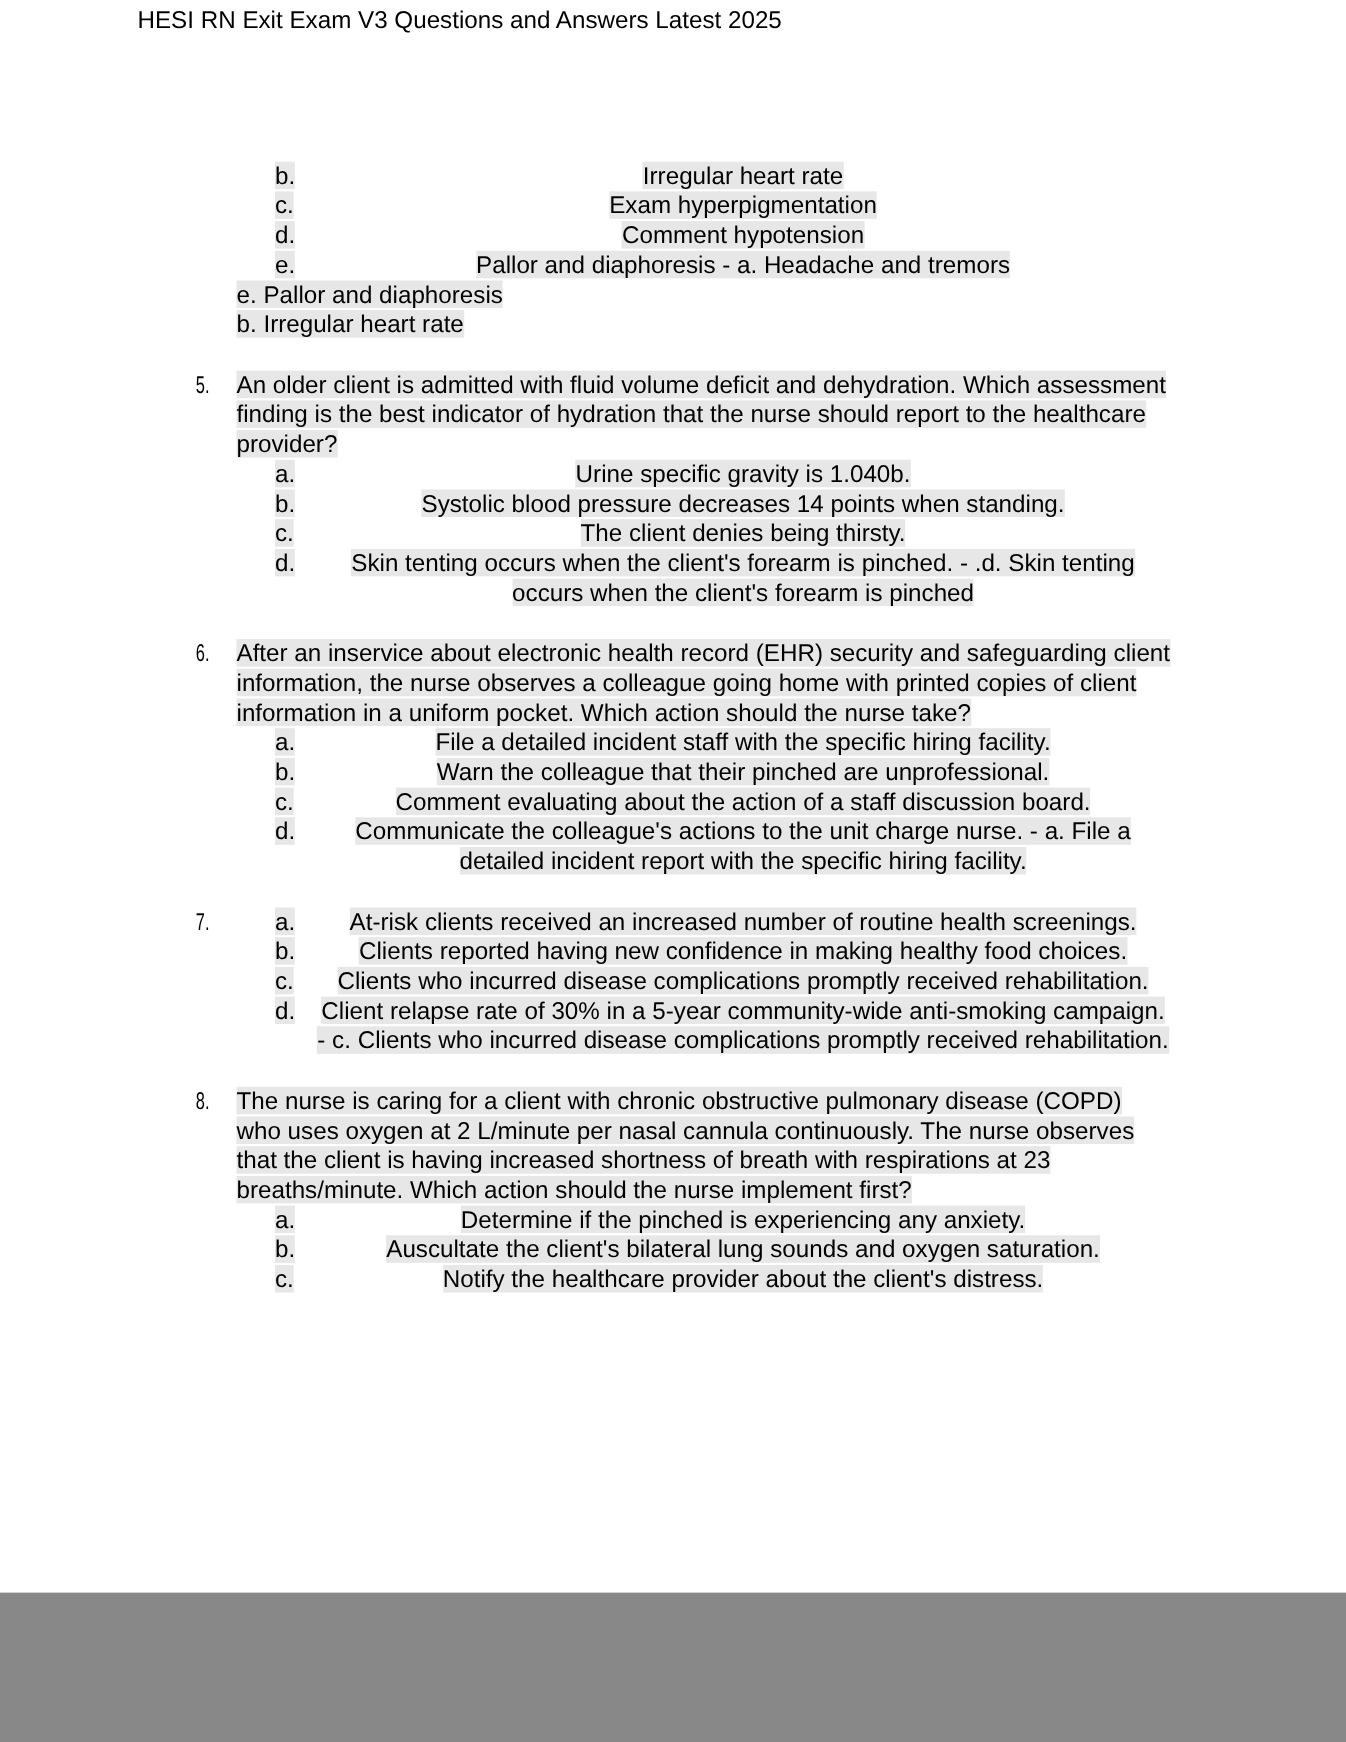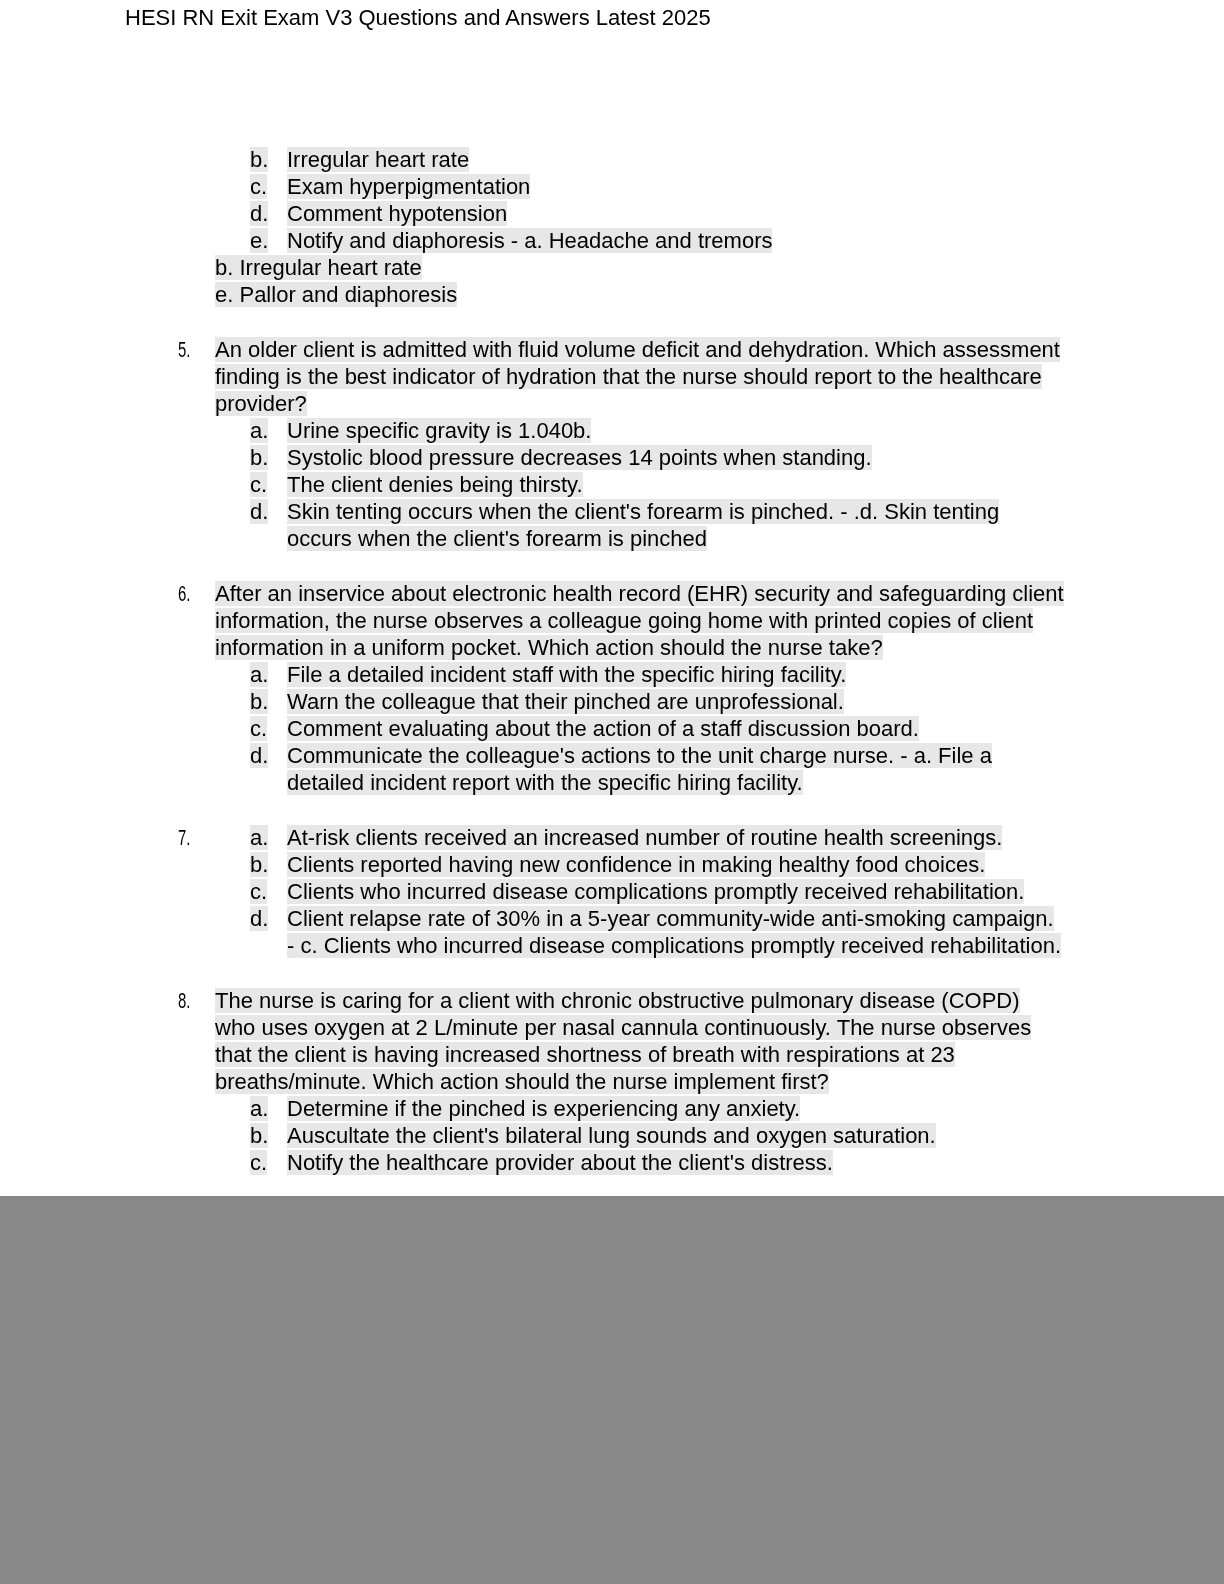--- a/index.html
+++ b/index.html
@@ -1,20 +1,20 @@
 <!DOCTYPE html>
 <html><head>
 <meta charset="utf-8">
 <style>
   * { margin: 0; padding: 0; box-sizing: border-box; }
   html, body { background: #888; }
   .page {
     position: relative;
     width: 1224px;
-    height: 1196px;
+    height: 1448px;
     margin: 0 auto;
     background: #ffffff;
     font-family: "Liberation Sans", sans-serif;
     font-size: 22px;
     line-height: 27px;
     color: #000000;
     overflow: hidden;
   }
   .doc-header {
     position: absolute;
@@ -36,21 +36,21 @@
     width: 37px;
     flex: 0 0 37px;
     transform: scaleX(0.68);
     transform-origin: left top;
     white-space: nowrap;
   }
   .qbody { flex: 1 1 auto; min-width: 0; }
   .options { margin-left: 35px; }
   .option-row { display: flex; align-items: flex-start; }
   .letter { width: 37px; flex: 0 0 37px; }
-  .otext { flex: 1 1 auto; min-width: 0; }
+  .otext { flex: 1 1 auto; min-width: 0; text-align: center; }
   .hl { background: #e7e7e7; }
   .answer-line { margin: 0; }
 </style>
 </head>
 <body>
 
 <div class="page">
   <div class="doc-header">HESI RN Exit Exam V3 Questions and Answers Latest 2025</div>
   <div class="content">
       <div class="block">
@@ -65,25 +65,25 @@
               <div class="option-row">
                 <span class="letter"><span class="hl">c.</span></span>
                 <span class="otext"><span class="hl">Exam hyperpigmentation</span></span>
               </div>
               <div class="option-row">
                 <span class="letter"><span class="hl">d.</span></span>
                 <span class="otext"><span class="hl">Comment hypotension</span></span>
               </div>
               <div class="option-row">
                 <span class="letter"><span class="hl">e.</span></span>
-                <span class="otext"><span class="hl">Notify and diaphoresis - a. Headache and tremors</span></span>
+                <span class="otext"><span class="hl">Pallor and diaphoresis - a. Headache and tremors</span></span>
               </div>
             </div>
+            <div class="answer-line"><span class="hl">e. Pallor and diaphoresis</span></div>
             <div class="answer-line"><span class="hl">b. Irregular heart rate</span></div>
-            <div class="answer-line"><span class="hl">e. Pallor and diaphoresis</span></div>
           </div>
         </div>
       </div>
       <div class="block">
         <div class="q-row">
           <span class="qnum">5.</span>
           <div class="qbody">
             <div><span class="hl">An older client is admitted with fluid volume deficit and dehydration. Which assessment finding is the best indicator of hydration that the nurse should report to the healthcare provider?</span></div>
             <div class="options">
               <div class="option-row">

